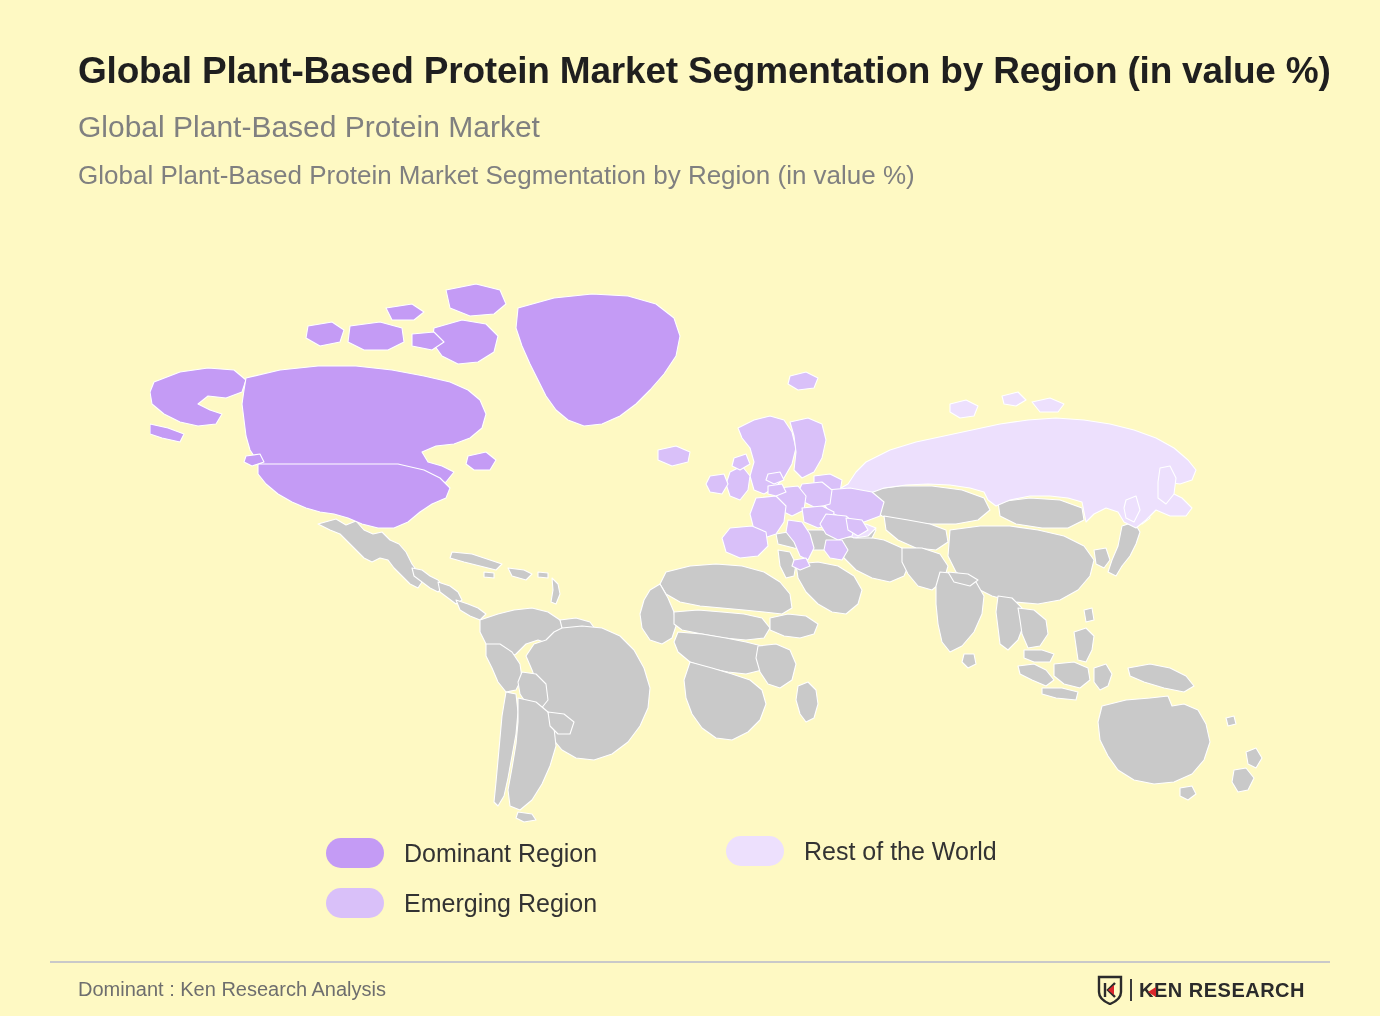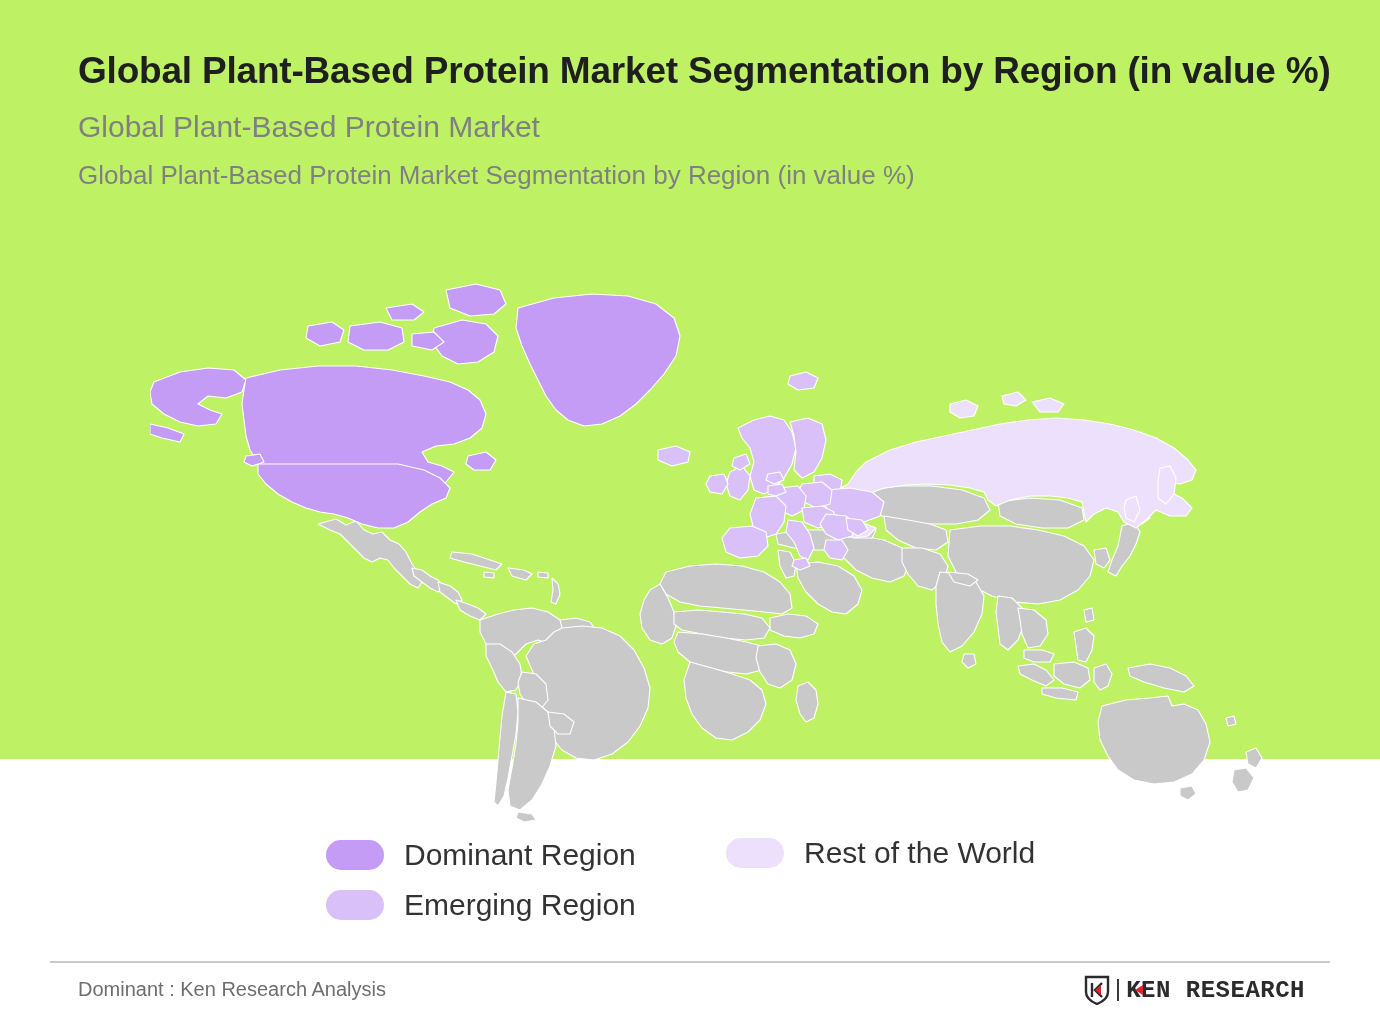--- a/index.html
+++ b/index.html
@@ -3,21 +3,21 @@
 <meta charset="utf-8">
 <style>
   * { margin:0; padding:0; box-sizing:border-box; }
   html, body { width:1380px; height:1035px; background:#ffffff; }
   body {
     font-family: "Liberation Sans", sans-serif;
     position:relative;
     overflow:hidden;
   }
 
-  .page { position:relative; width:1380px; height:759px; background:#bef264; }
+  .page { position:relative; width:1380px; height:1016px; background:#fef9c3; }
 
   
   .header { position:absolute; left:78px; top:50px; width:1280px; }
   .title {
     font-size:37px;
     font-weight:bold;
     color:#1f1f1f;
     line-height:1.15;
     letter-spacing:-0.2px;
     max-width:1270px;
@@ -60,21 +60,21 @@
   .legend-col1-r1 { left:0px;   top:2px; }
   .legend-col1-r2 { left:0px;   top:52px; }
   .legend-col2-r1 { left:400px; top:0px; }
   .swatch {
     width:58px; height:30px;
     border-radius:15px;
     flex:0 0 auto;
   }
   .legend-label {
     margin-left:20px;
-    font-size:30px;
+    font-size:25px;
     color:#333333;
     white-space:nowrap;
   }
 
   
   .divider {
     position:absolute;
     left:50px; top:961px;
     width:1280px; height:2px;
     background:#c9c9c9;
@@ -86,26 +86,25 @@
     color:#6e6e6e;
   }
   .brand {
     position:absolute;
     right:75px; top:975px;
     display:flex; align-items:center; gap:7px;
   }
   .brand-mark { width:26px; height:30px; display:block; }
   .brand-bar { width:2px; height:22px; background:#3a3a3a; }
   .brand-text {
-    font-size:24px;
+    font-size:20px;
     font-weight:bold;
     color:#2b2b2b;
     letter-spacing:0.5px;
     position:relative;
-    font-family:Liberation Mono, monospace;
   }
   .brand-tri {
     position:absolute;
     left:9px; top:8px;
     width:0; height:0;
     border-top:5px solid transparent;
     border-bottom:5px solid transparent;
     border-right:8px solid #d9262c;
   }
 </style>

